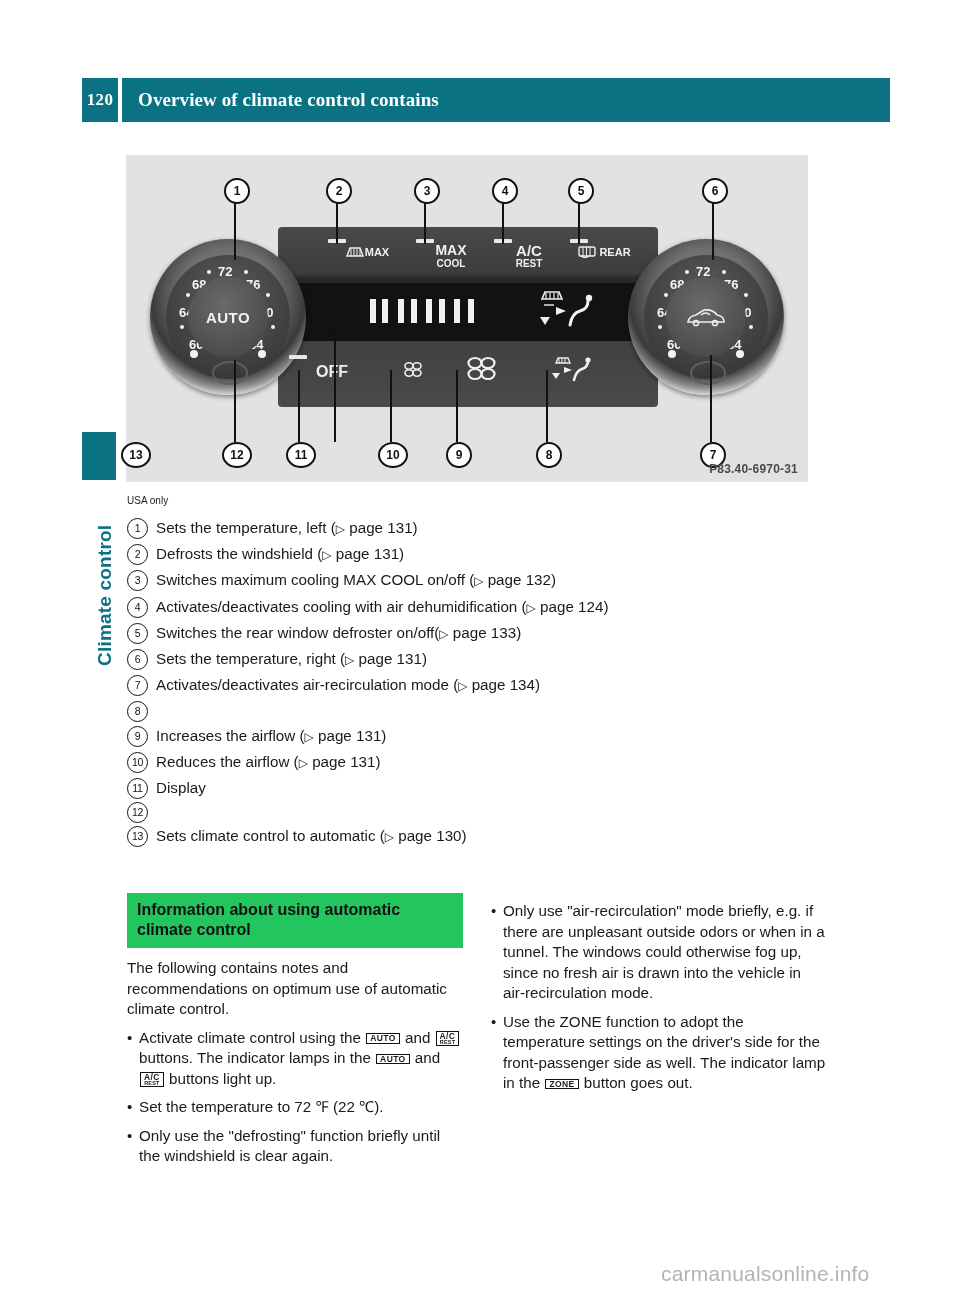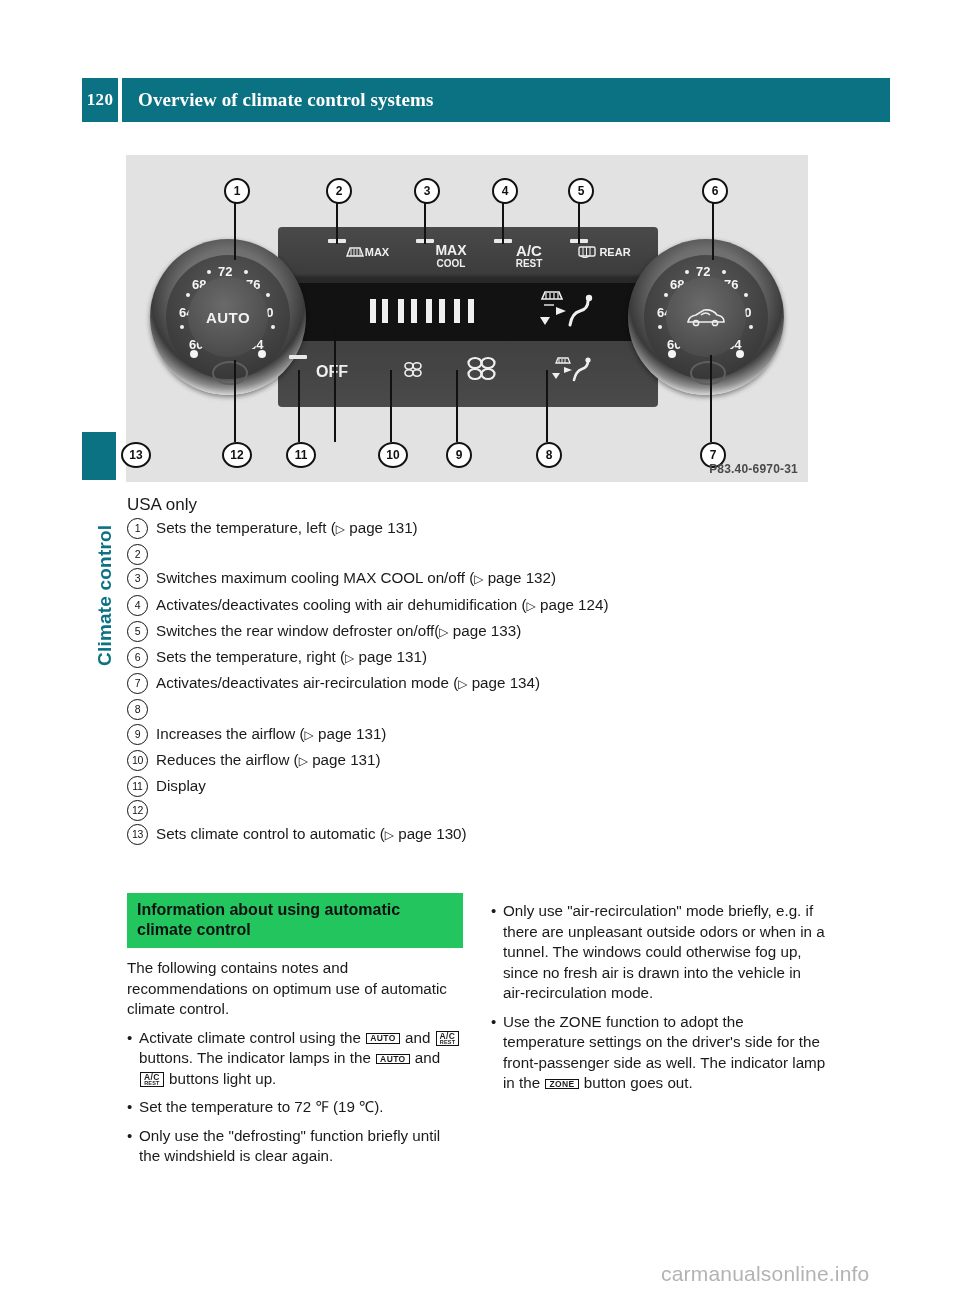--- a/index.html
+++ b/index.html
@@ -67,21 +67,21 @@
   
   .callout{position:absolute;width:22px;height:22px;border-radius:50%;background:#ffffff;
            border:2px solid #111;display:flex;align-items:center;justify-content:center;
            font-size:12px;font-weight:bold;color:#111;}
   .cline{position:absolute;width:2px;background:#111;}
 
   
   .seg{position:absolute;width:6px;height:24px;background:#f0f0f0;}
 
   
-  .usaonly{position:absolute;left:127px;top:495px;font-size:17px;color:#1a1a1a;}
+  .usaonly{position:absolute;left:127px;top:495px;font-size:10px;color:#1a1a1a;}
   .list{position:absolute;left:127px;top:518px;width:700px;}
   .li{display:flex;align-items:flex-start;margin-bottom:5.2px;}
   .li-num{width:22px;flex:0 0 22px;font-size:11px;color:#111;text-align:center;
           line-height:19px;height:19px;position:relative;}
   .li-num span{position:absolute;left:0;top:0;width:19px;height:19px;border:1.3px solid #111;
                border-radius:50%;display:flex;align-items:center;justify-content:center;
                font-size:10.5px;font-weight:normal;letter-spacing:-0.3px;}
   .li-txt{font-size:15.2px;line-height:19px;color:#1a1a1a;padding-left:7px;}
   .arw{font-size:12px;}
 
@@ -103,21 +103,21 @@
   .watermark{position:absolute;left:661px;top:1262px;font-size:21px;color:#b3b3b3;letter-spacing:0.2px;}
 </style>
 </head>
 <body>
 
 <div class="page">
 
   <div class="header">
     <div class="hdr-page">120</div>
     <div class="hdr-bar">
-      <div class="hdr-title">Overview of climate control systems</div>
+      <div class="hdr-title">Overview of climate control contains</div>
     </div>
   </div>
 
   <div class="vtab-square"></div>
   <div class="vtab-text">Climate control</div>
 
   <div class="figure">
 
     <div class="panel">
       <div class="panel-mid"></div>
@@ -295,20 +295,21 @@
       <div class="li">
         <div class="li-num">
           <span>1</span>
         </div>
         <div class="li-txt">Sets the temperature, left (<span class="arw">▷</span> page 131)</div>
       </div>
       <div class="li">
         <div class="li-num">
           <span>2</span>
         </div>
+        <div class="li-txt">Defrosts the windshield (<span class="arw">▷</span> page 131)</div>
       </div>
       <div class="li">
         <div class="li-num">
           <span>3</span>
         </div>
         <div class="li-txt">Switches maximum cooling MAX COOL on/off (<span class="arw">▷</span> page 132)</div>
       </div>
       <div class="li">
         <div class="li-num">
           <span>4</span>
@@ -374,21 +375,21 @@
       <div class="ib-col">
         <div class="ib-head">Information about using automatic climate control</div>
         <div class="ib-p">The following contains notes and recommendations on optimum use of automatic climate control.</div>
         <div id="left-bullets">
             <div class="bul">
               <div class="bul-dot">•</div>
               <div class="bul-txt">Activate climate control using the <span class="kbtn"><b>AUTO</b></span> and <span class="kbtn"><b>A/C</b><i>REST</i></span> buttons. The indicator lamps in the <span class="kbtn"><b>AUTO</b></span> and <span class="kbtn"><b>A/C</b><i>REST</i></span> buttons light up.</div>
             </div>
             <div class="bul">
               <div class="bul-dot">•</div>
-              <div class="bul-txt">Set the temperature to 72 ℉ (19 ℃).</div>
+              <div class="bul-txt">Set the temperature to 72 ℉ (22 ℃).</div>
             </div>
             <div class="bul">
               <div class="bul-dot">•</div>
               <div class="bul-txt">Only use the "defrosting" function briefly until the windshield is clear again.</div>
             </div>
           </div>
       </div>
       <div class="ib-col">
         <div id="right-bullets">
             <div class="bul">

